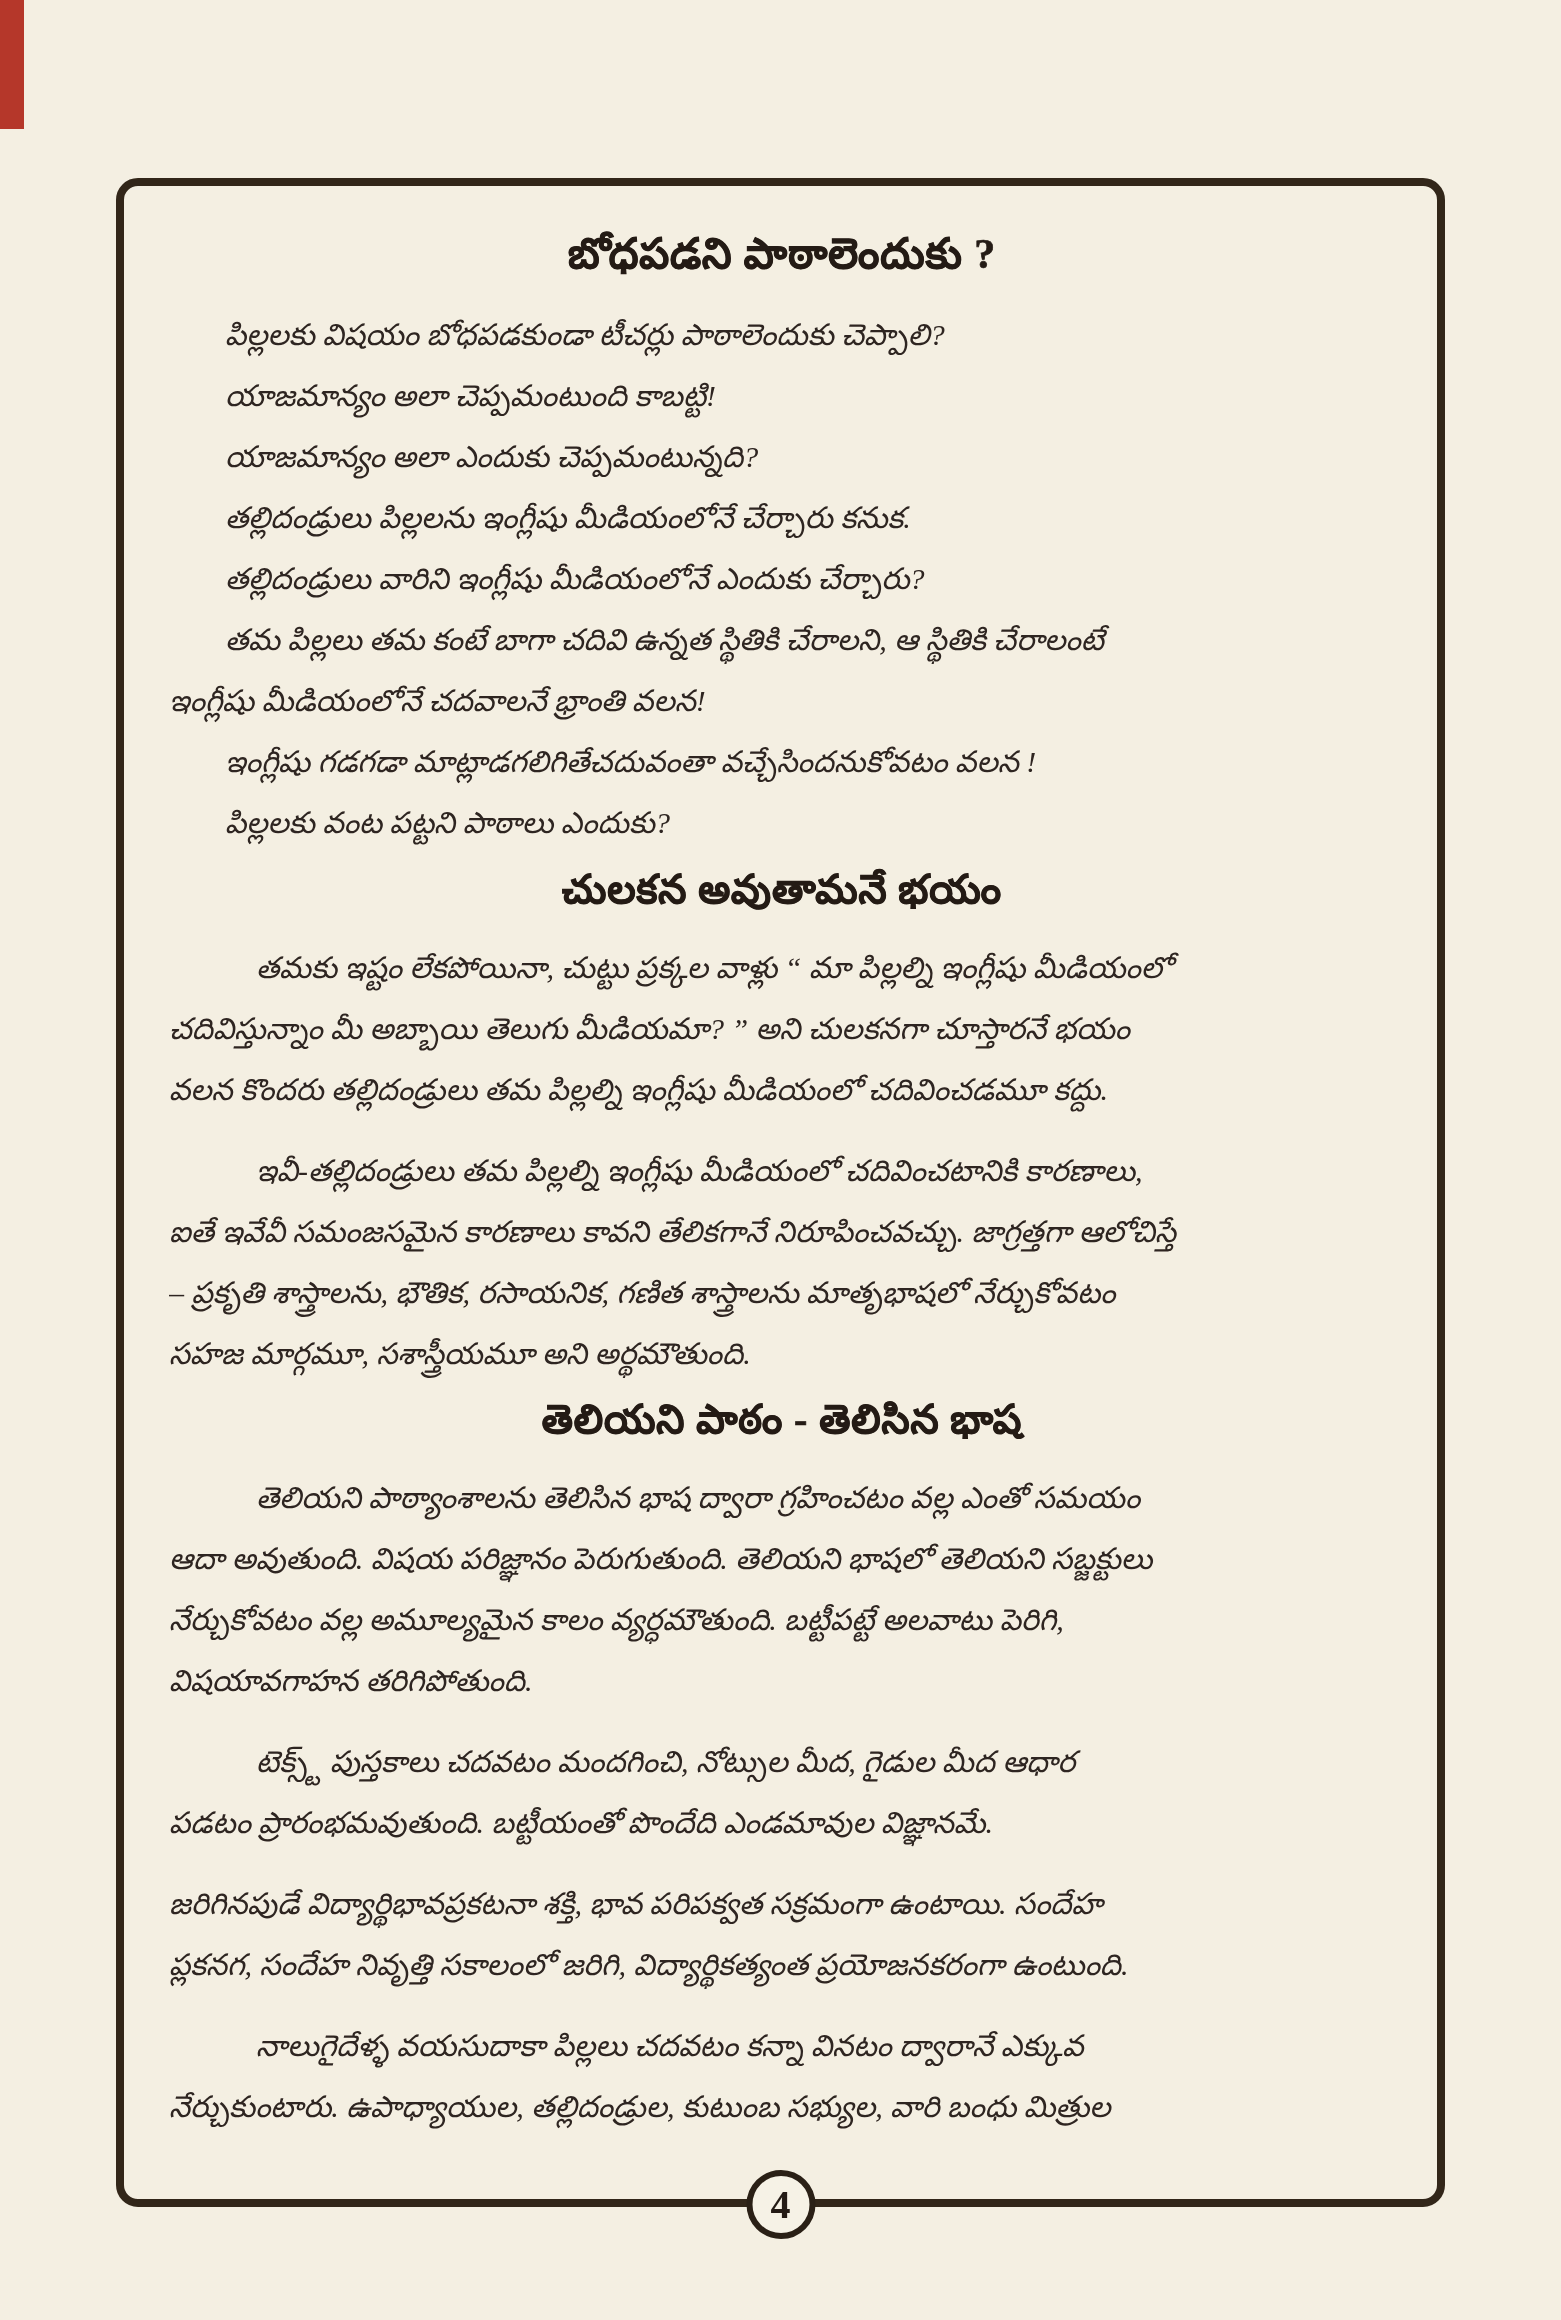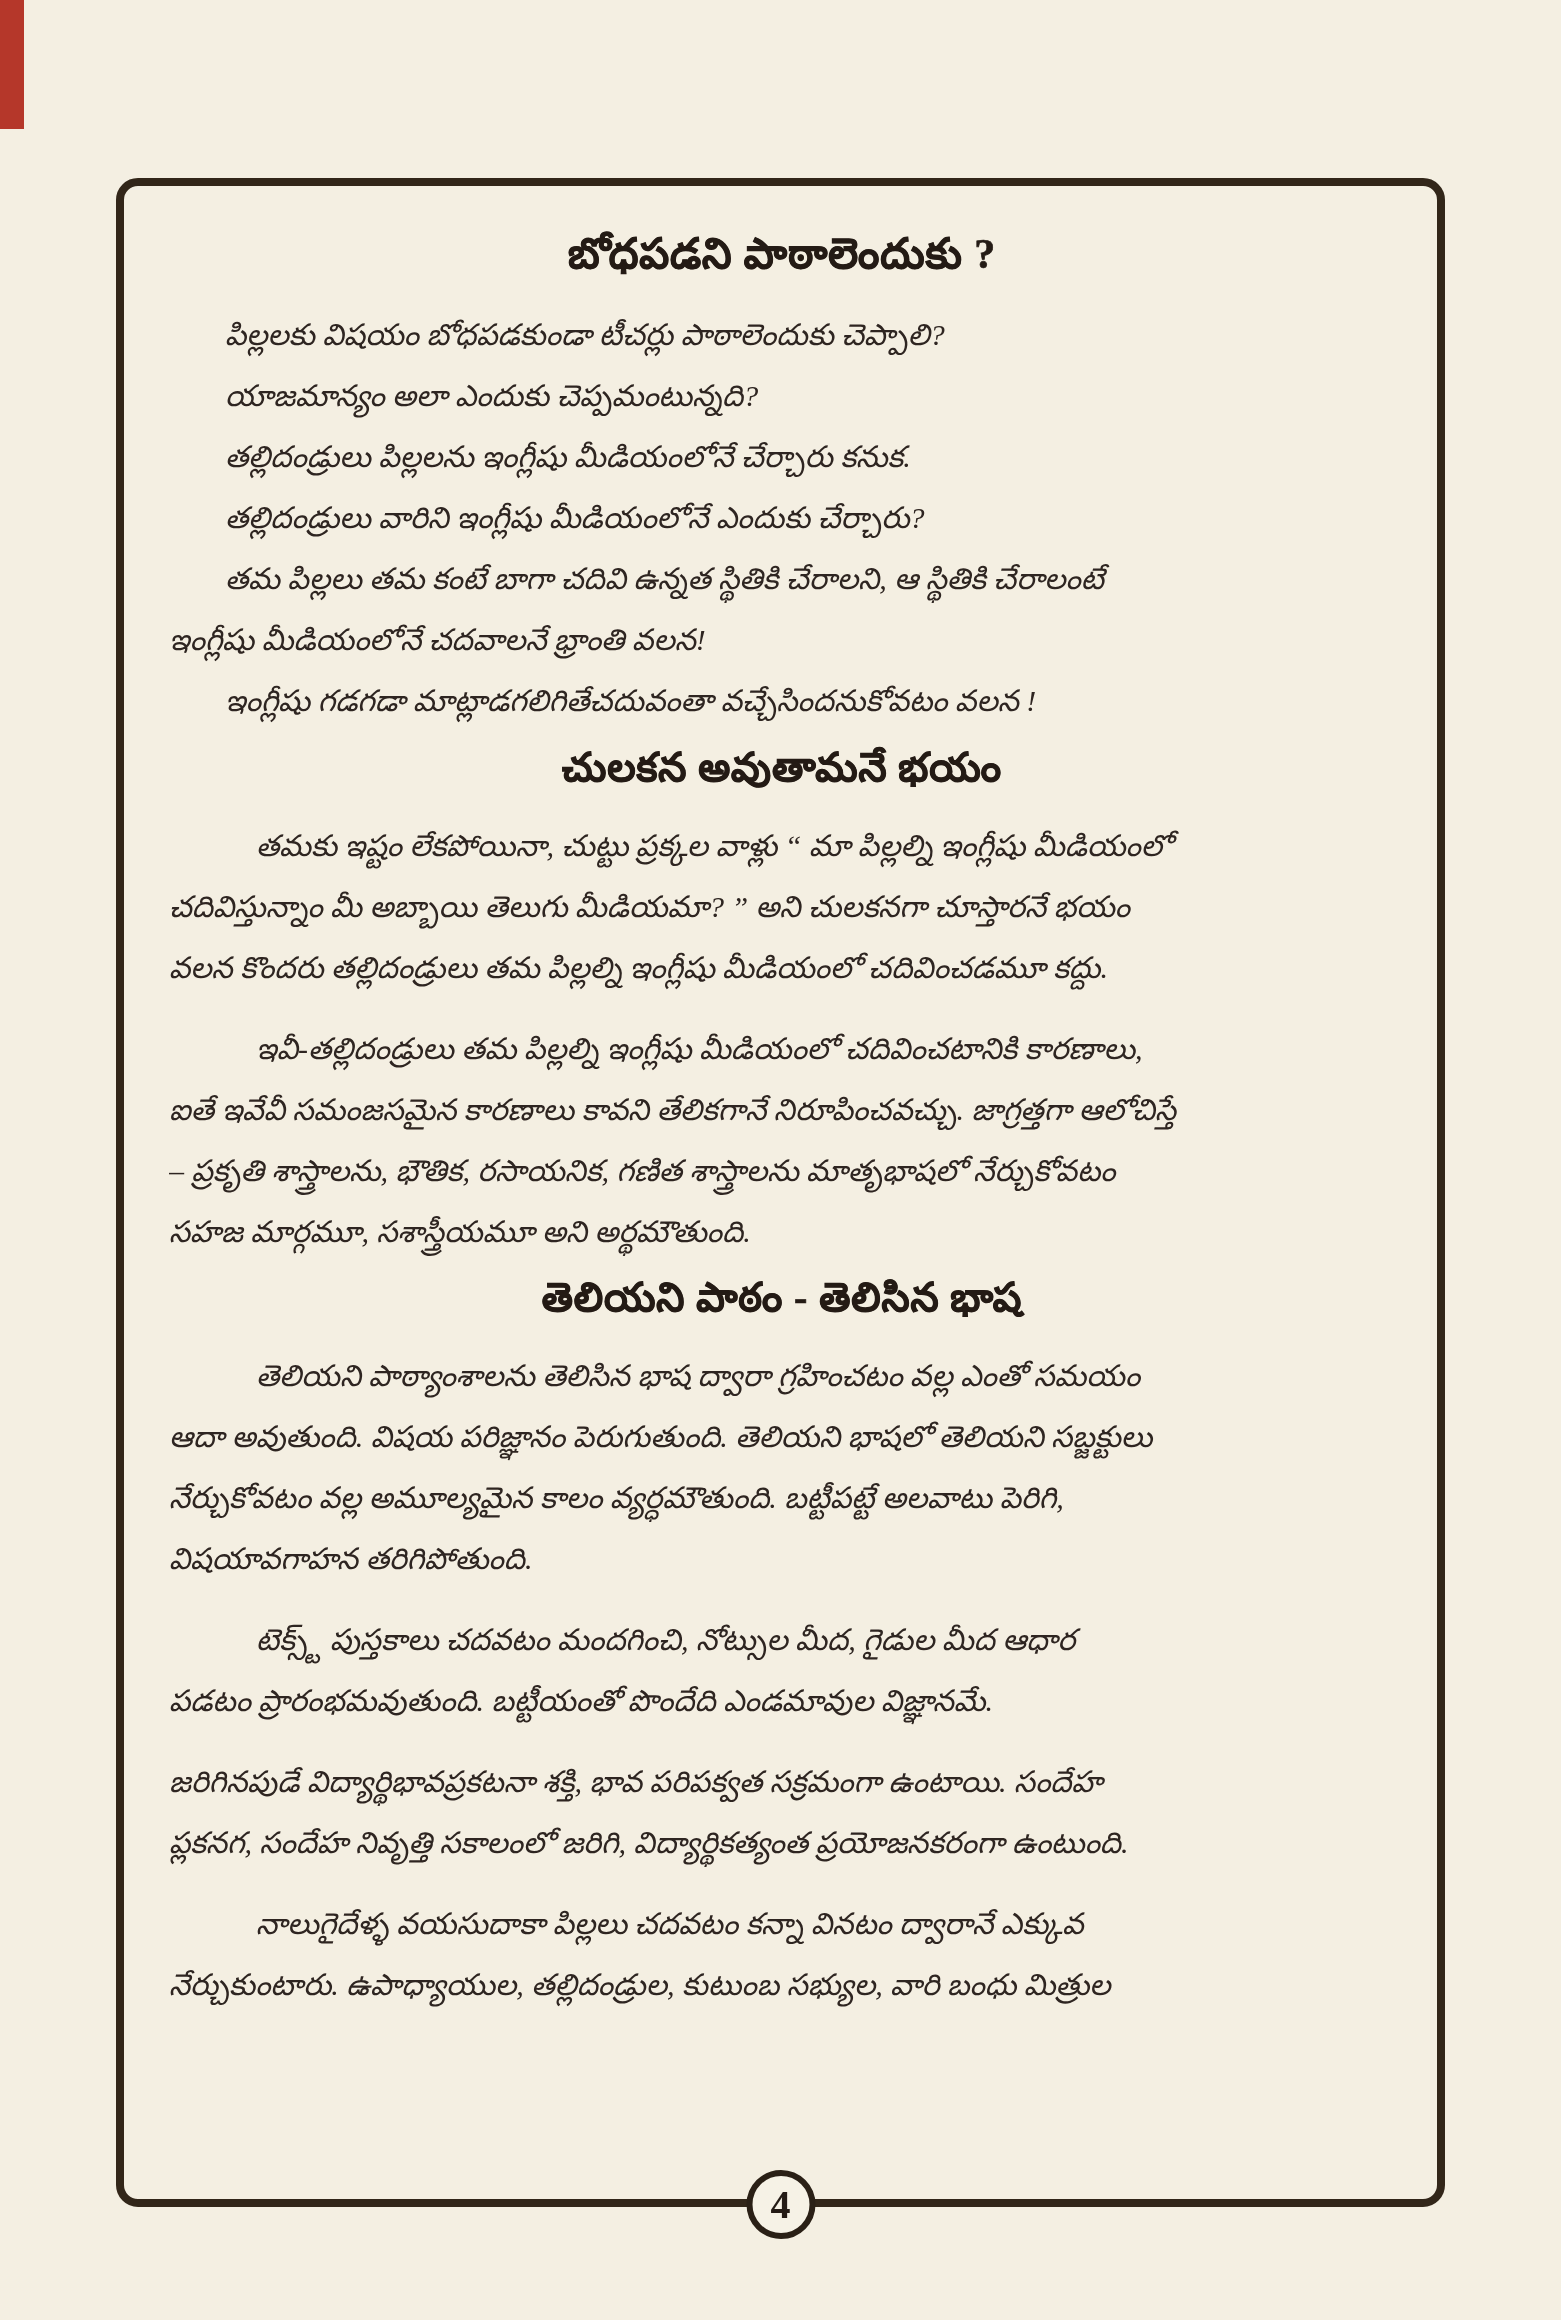--- a/index.html
+++ b/index.html
@@ -69,26 +69,28 @@
 <body>
 
 <div class="screen">
   <div class="scan-strip"></div>
 
   <div class="frame">
 
     <div class="heading">బోధపడని పాఠాలెందుకు ?</div>
     <div class="para">
       <div class="line indent">పిల్లలకు విషయం బోధపడకుండా టీచర్లు పాఠాలెందుకు చెప్పాలి?</div>
+      <div class="line indent">యాజమాన్యం అలా చెప్పమంటుంది కాబట్టి!</div>
       <div class="line indent">యాజమాన్యం అలా ఎందుకు చెప్పమంటున్నది?</div>
       <div class="line indent">తల్లిదండ్రులు పిల్లలను ఇంగ్లీషు మీడియంలోనే చేర్చారు కనుక.</div>
       <div class="line indent">తల్లిదండ్రులు వారిని ఇంగ్లీషు మీడియంలోనే ఎందుకు చేర్చారు?</div>
       <div class="line indent">తమ పిల్లలు తమ కంటే బాగా చదివి ఉన్నత స్థితికి చేరాలని, ఆ స్థితికి చేరాలంటే</div>
       <div class="line">ఇంగ్లీషు మీడియంలోనే చదవాలనే భ్రాంతి వలన!</div>
       <div class="line indent">ఇంగ్లీషు గడగడా మాట్లాడగలిగితేచదువంతా వచ్చేసిందనుకోవటం వలన !</div>
+      <div class="line indent">పిల్లలకు వంట పట్టని పాఠాలు ఎందుకు?</div>
     </div>
 
     <div class="heading sub">చులకన అవుతామనే భయం</div>
     <div class="para">
       <div class="line indent-lg">తమకు ఇష్టం లేకపోయినా, చుట్టు ప్రక్కల వాళ్లు “ మా పిల్లల్ని ఇంగ్లీషు మీడియంలో</div>
       <div class="line">చదివిస్తున్నాం మీ అబ్బాయి తెలుగు మీడియమా? ” అని చులకనగా చూస్తారనే భయం</div>
       <div class="line">వలన కొందరు తల్లిదండ్రులు తమ పిల్లల్ని ఇంగ్లీషు మీడియంలో చదివించడమూ కద్దు.</div>
     </div>
     <div class="para gap">
       <div class="line indent-lg">ఇవీ-తల్లిదండ్రులు తమ పిల్లల్ని ఇంగ్లీషు మీడియంలో చదివించటానికి కారణాలు,</div>

